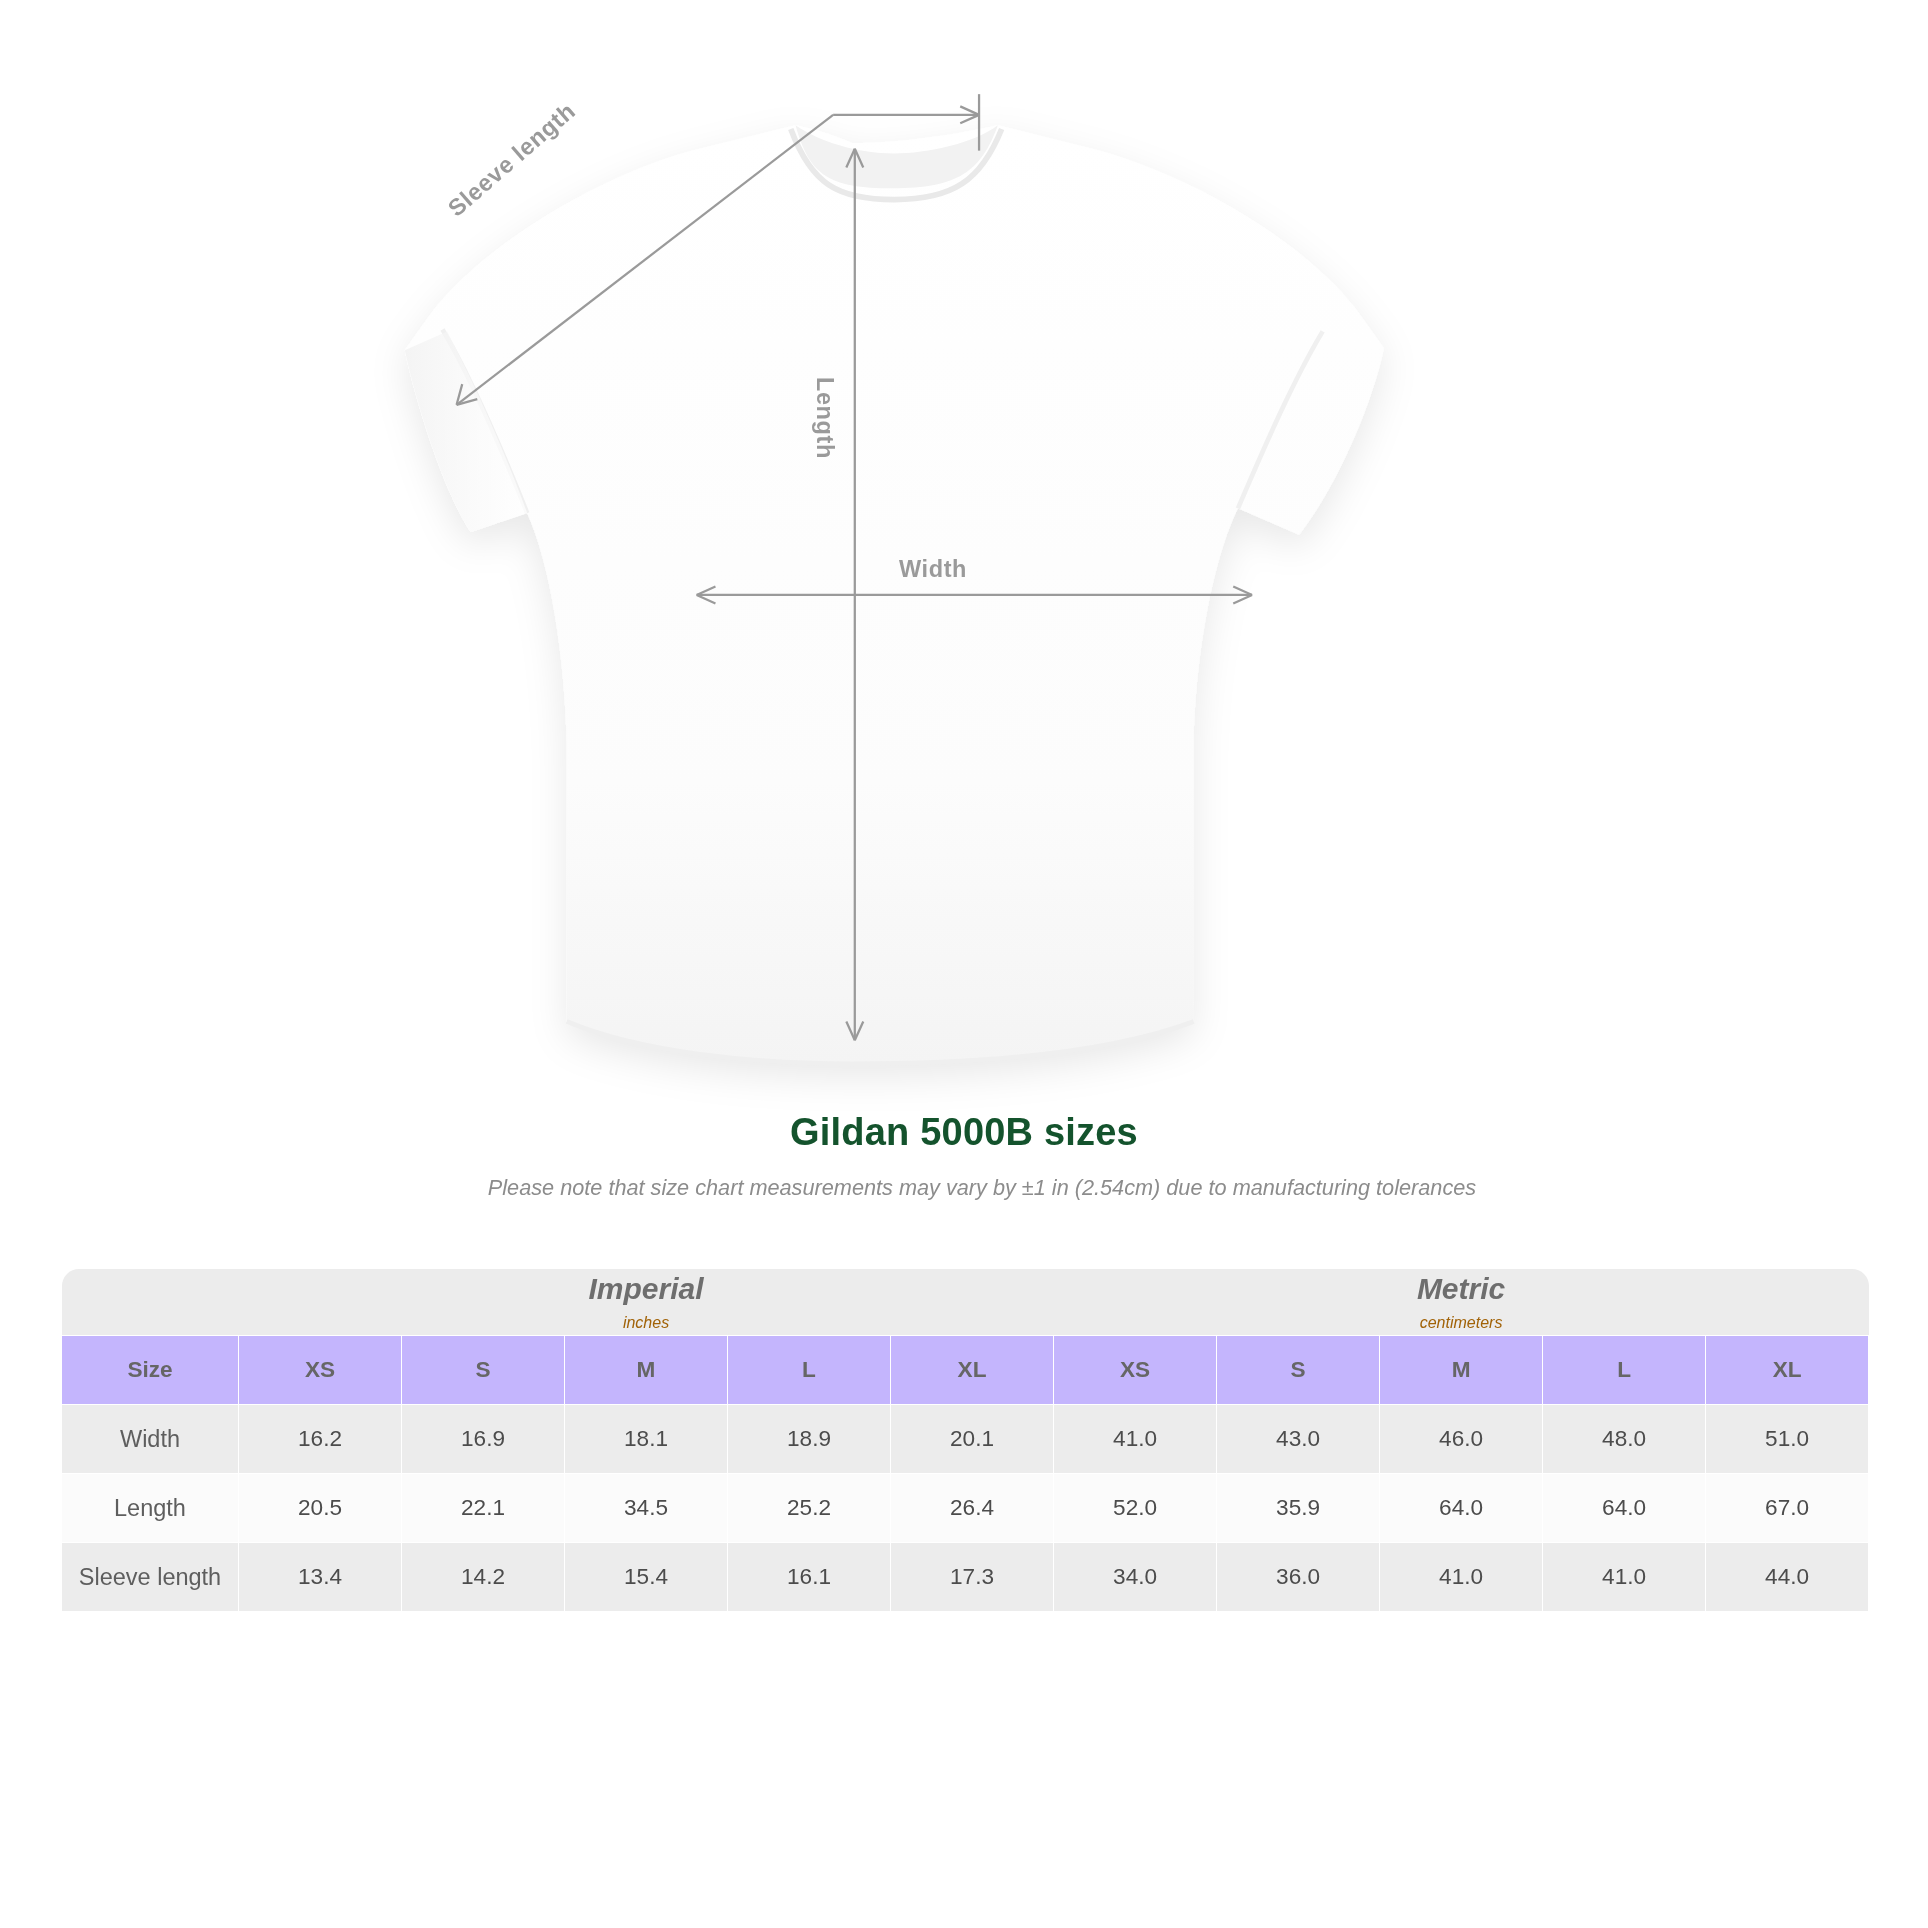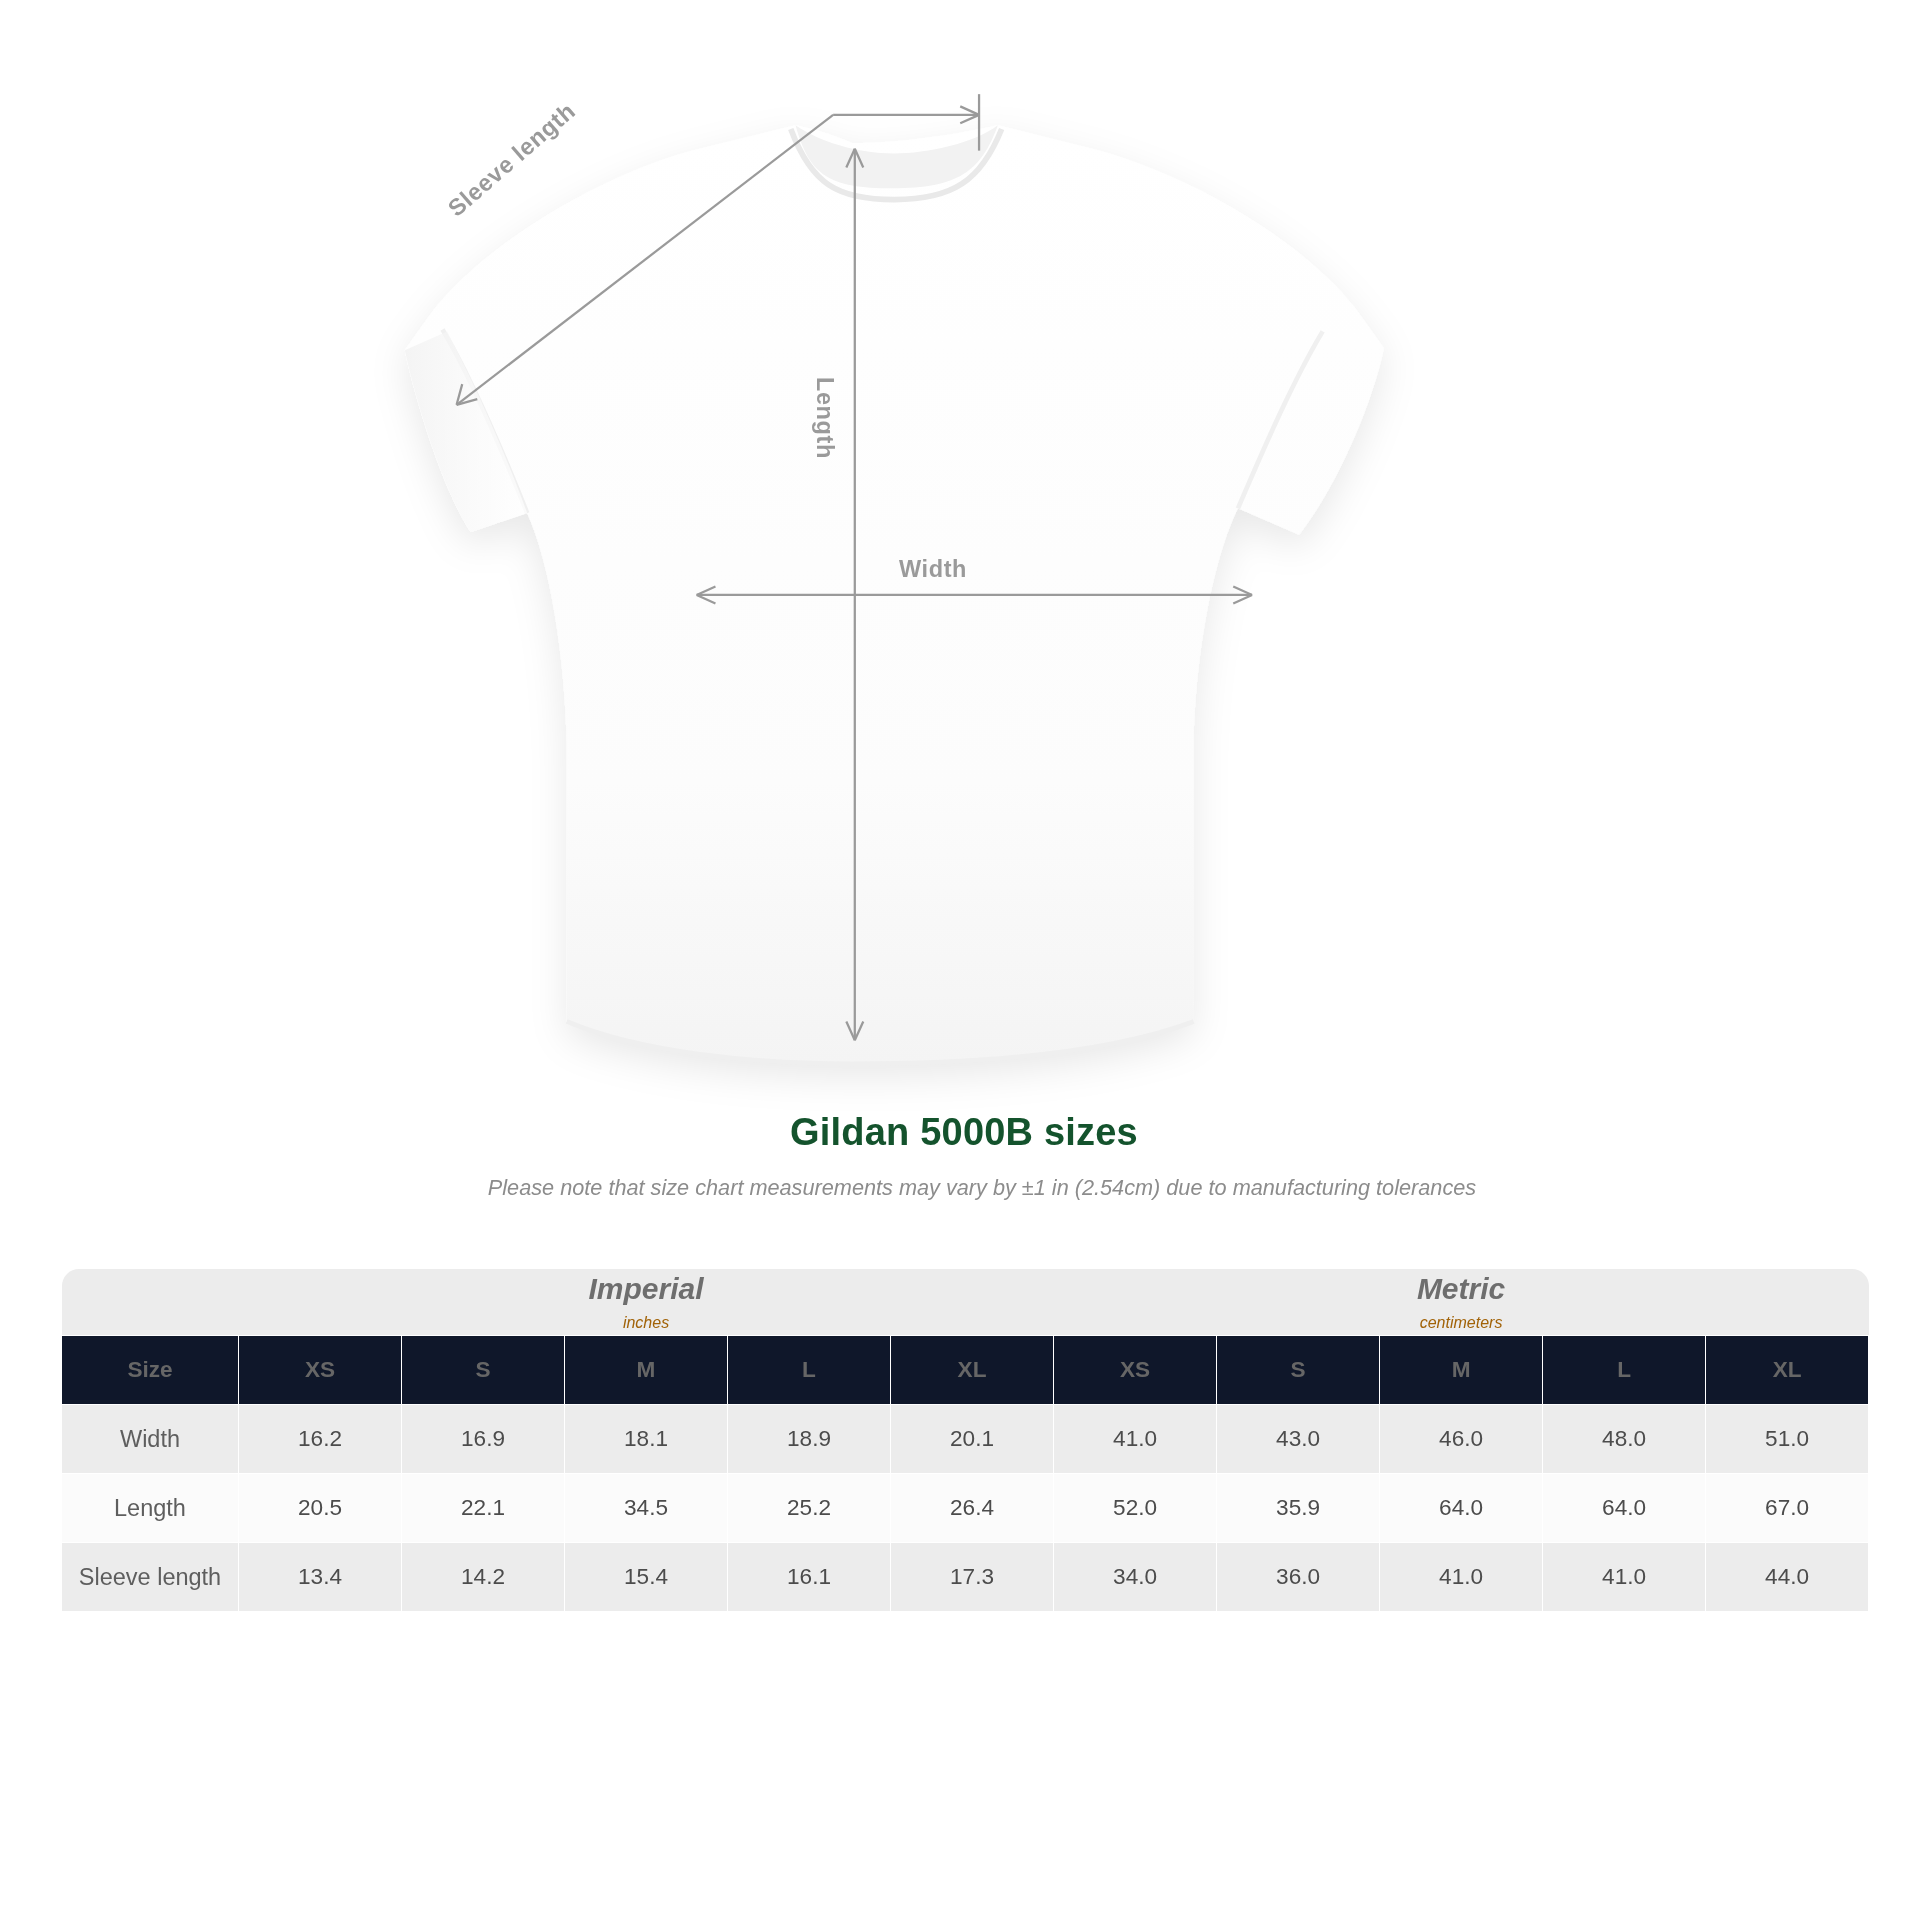--- a/index.html
+++ b/index.html
@@ -129,21 +129,21 @@
 
   table.size-table td,
   table.size-table th {
     border: 0.9px solid #ffffff;
     height: 66px;
     text-align: center;
     vertical-align: middle;
     font-weight: normal;
   }
   tr.header-row th {
-    background: #0f172a;
+    background: #c4b5fd;
     color: #666666;
     font-weight: bold;
     font-size: 22.6px;
   }
   tr.body-row.shade td { background: #ececec; }
   tr.body-row.plain td { background: #fbfbfb; }
   td.row-head, th.row-head {
     font-weight: bold;
     color: #5e5e5e;
     font-size: 23.5px;

